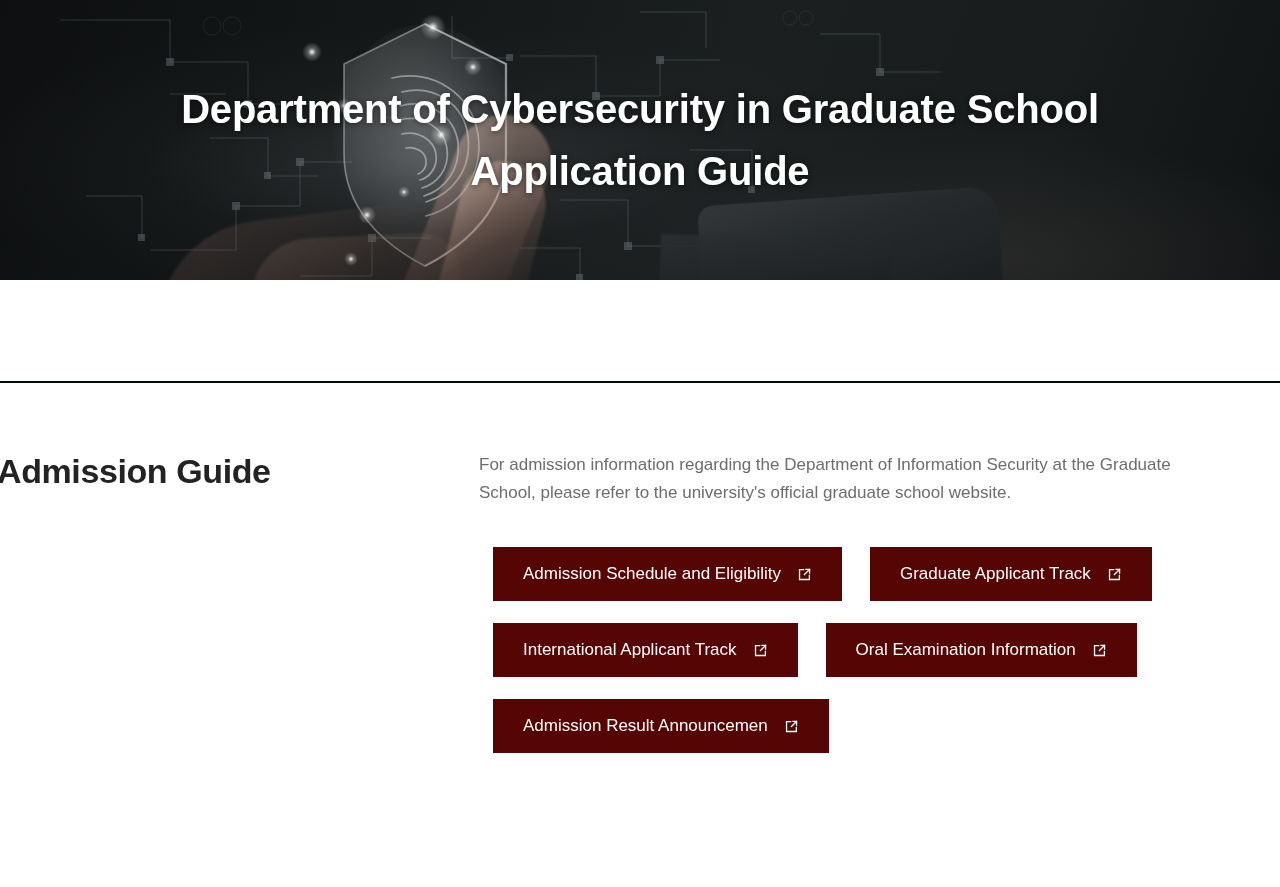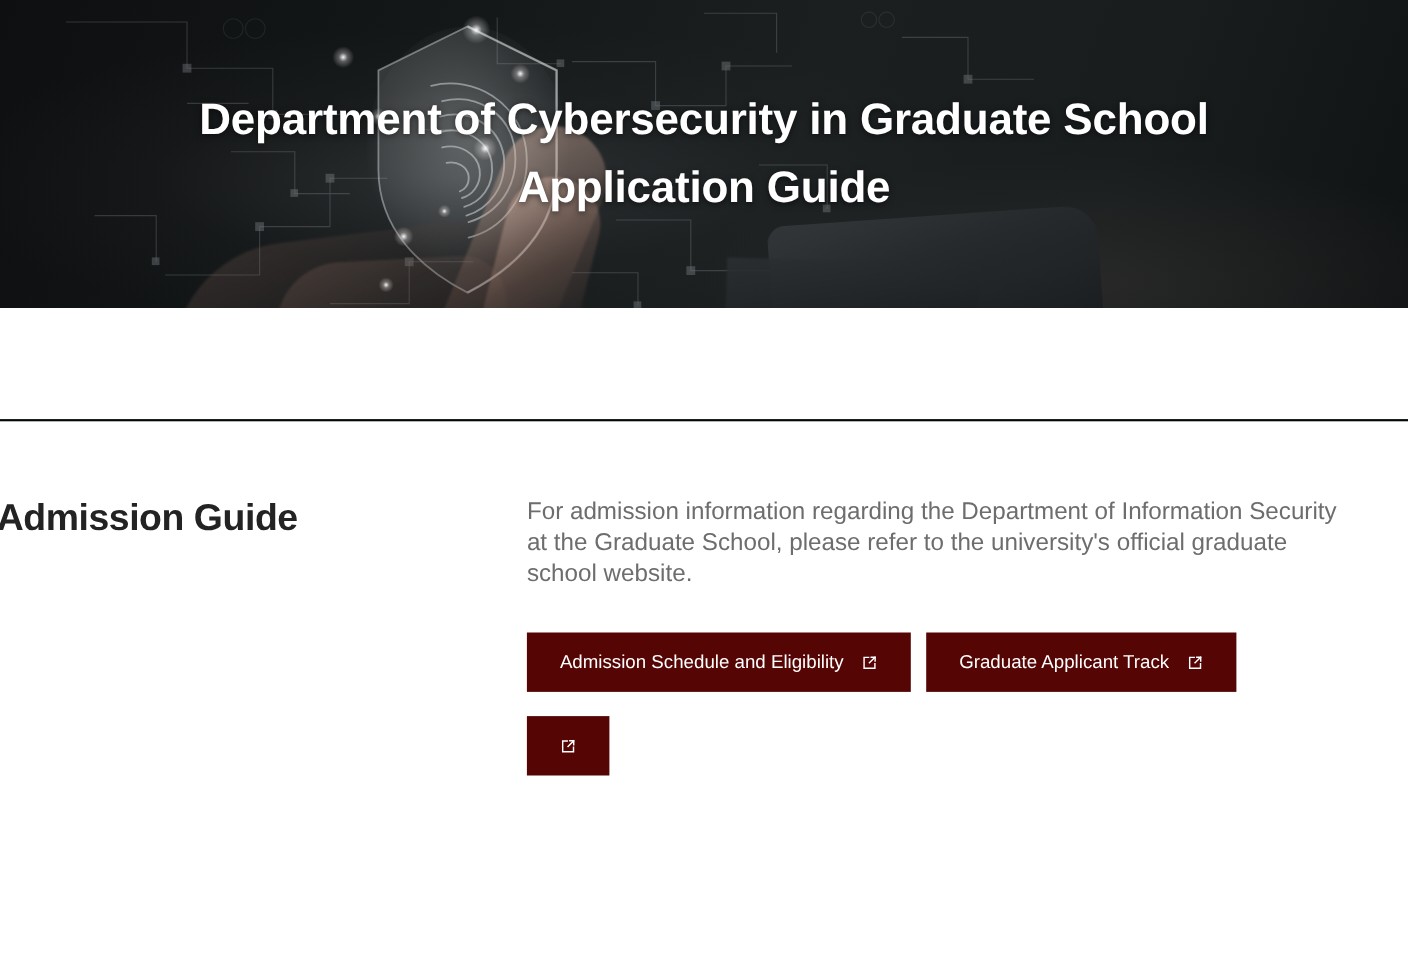--- a/index.html
+++ b/index.html
@@ -151,21 +151,21 @@
   }
 
   #right-col {
     position: absolute;
     left: 479px;
     top: 68px;
     width: 760px;
   }
 
   #intro-paragraph {
-    font-size: 22px;
+    font-size: 17px;
     line-height: 28px;
     color: #6d6d6d;
     max-width: 745px;
   }
 
   .btn-rows { margin-top: 40px; }
 
   .btn-row {
     display: flex;
     align-items: flex-start;
@@ -182,20 +182,21 @@
     border: none;
     border-radius: 0;
     padding: 13px 30px;
     height: 54px;
     font-family: "Liberation Sans", sans-serif;
     font-size: 17px;
     line-height: 54px;
     white-space: nowrap;
     cursor: pointer;
     text-decoration: none;
+    margin-left: 14px;
   }
 
   .ext-icon {
     display: inline-flex;
     width: 15px;
     height: 15px;
     flex: 0 0 15px;
   }
   .ext-icon svg { display: block; }
 </style>
@@ -320,23 +321,46 @@
           <span class="ext-icon">
             <svg width="15" height="15" viewBox="0 0 16 16" fill="none" stroke="#ffffff" stroke-width="1.4" stroke-linecap="square">
               <path d="M13.2 8.9 V13.3 H2.7 V2.8 H7.1"></path>
               <path d="M9.6 2.6 H13.4 V6.4"></path>
               <path d="M13.3 2.7 L7.9 8.1"></path>
             </svg>
           </span>
         </a>
       </div>
 
-
       <div class="btn-row">
         <a class="link-btn" href="#">
+          <span>International Applicant Track</span>
+          <span class="ext-icon">
+            <svg width="15" height="15" viewBox="0 0 16 16" fill="none" stroke="#ffffff" stroke-width="1.4" stroke-linecap="square">
+              <path d="M13.2 8.9 V13.3 H2.7 V2.8 H7.1"></path>
+              <path d="M9.6 2.6 H13.4 V6.4"></path>
+              <path d="M13.3 2.7 L7.9 8.1"></path>
+            </svg>
+          </span>
+        </a>
+        <a class="link-btn" href="#">
+          <span>Oral Examination Information</span>
+          <span class="ext-icon">
+            <svg width="15" height="15" viewBox="0 0 16 16" fill="none" stroke="#ffffff" stroke-width="1.4" stroke-linecap="square">
+              <path d="M13.2 8.9 V13.3 H2.7 V2.8 H7.1"></path>
+              <path d="M9.6 2.6 H13.4 V6.4"></path>
+              <path d="M13.3 2.7 L7.9 8.1"></path>
+            </svg>
+          </span>
+        </a>
+      </div>
+
+      <div class="btn-row">
+        <a class="link-btn" href="#">
+          <span>Admission Result Announcemen</span>
           <span class="ext-icon">
             <svg width="15" height="15" viewBox="0 0 16 16" fill="none" stroke="#ffffff" stroke-width="1.4" stroke-linecap="square">
               <path d="M13.2 8.9 V13.3 H2.7 V2.8 H7.1"></path>
               <path d="M9.6 2.6 H13.4 V6.4"></path>
               <path d="M13.3 2.7 L7.9 8.1"></path>
             </svg>
           </span>
         </a>
       </div>
 

